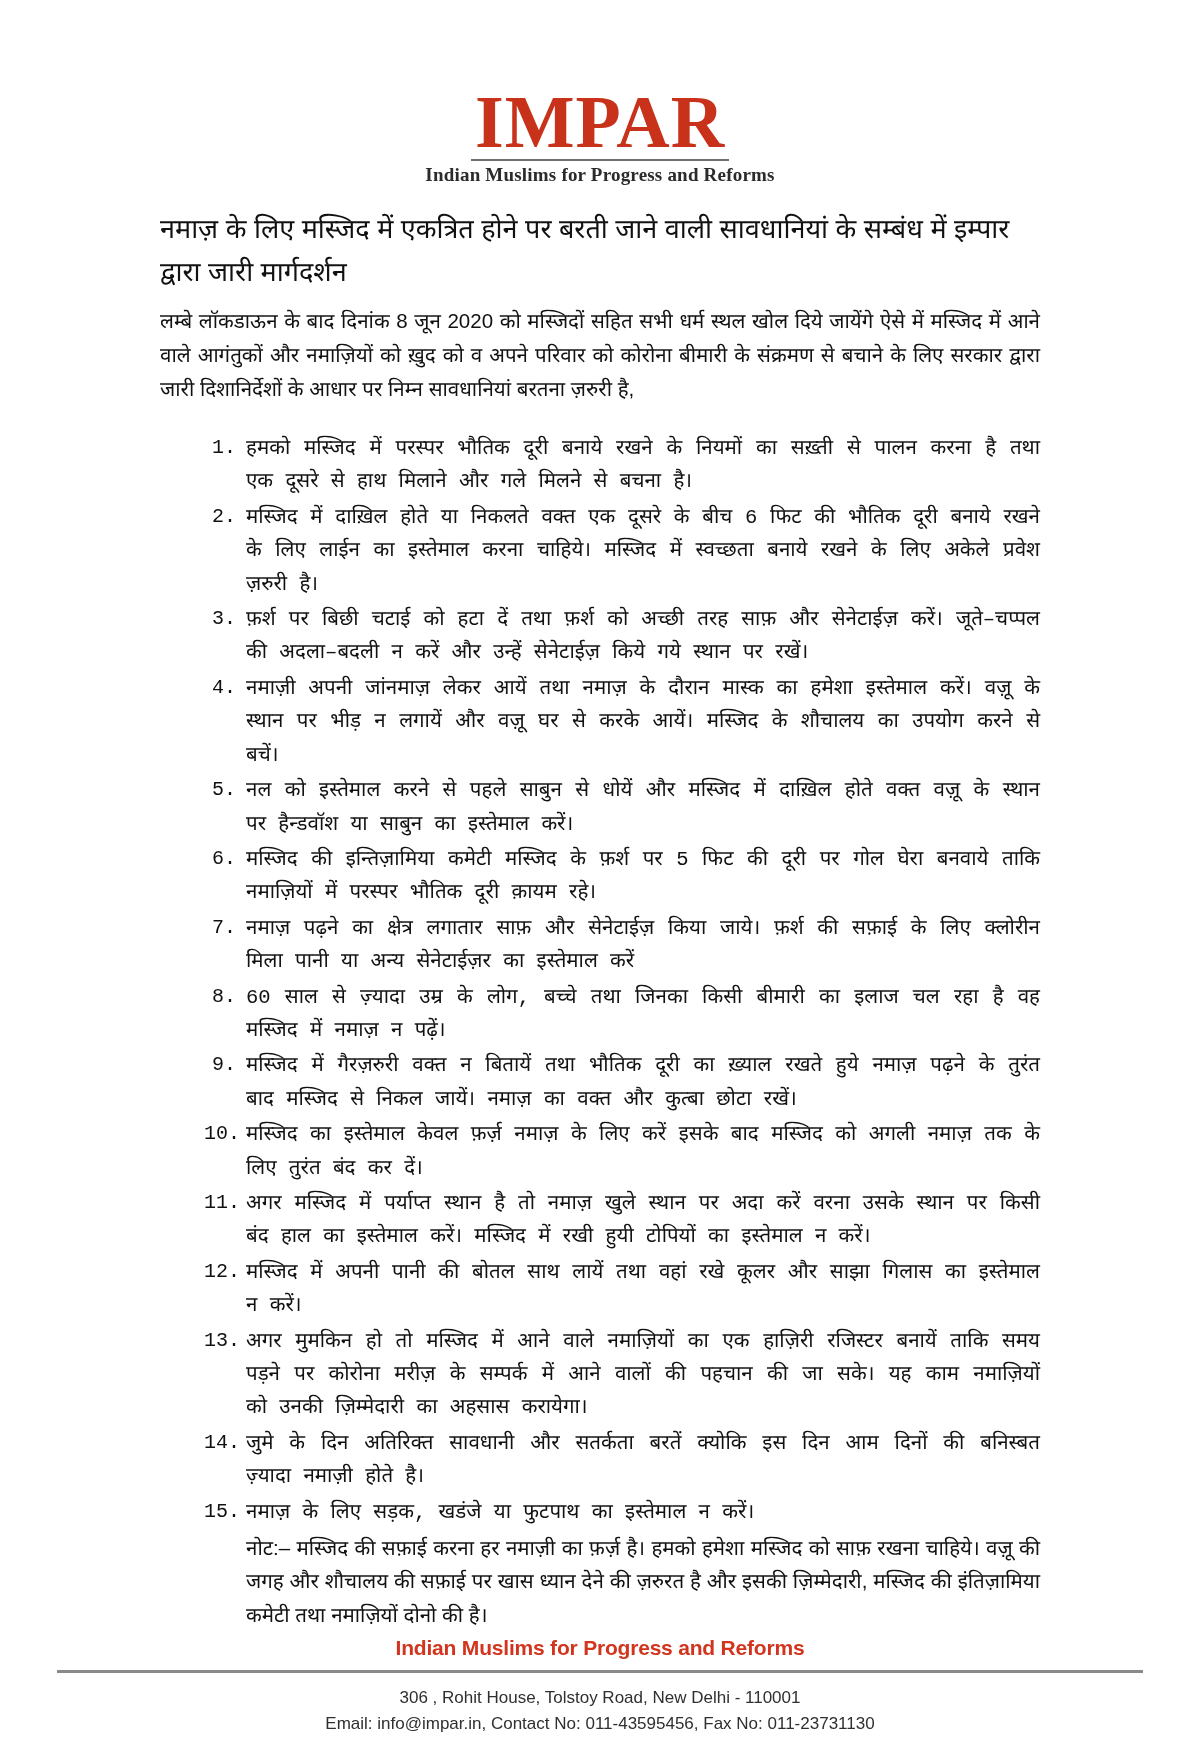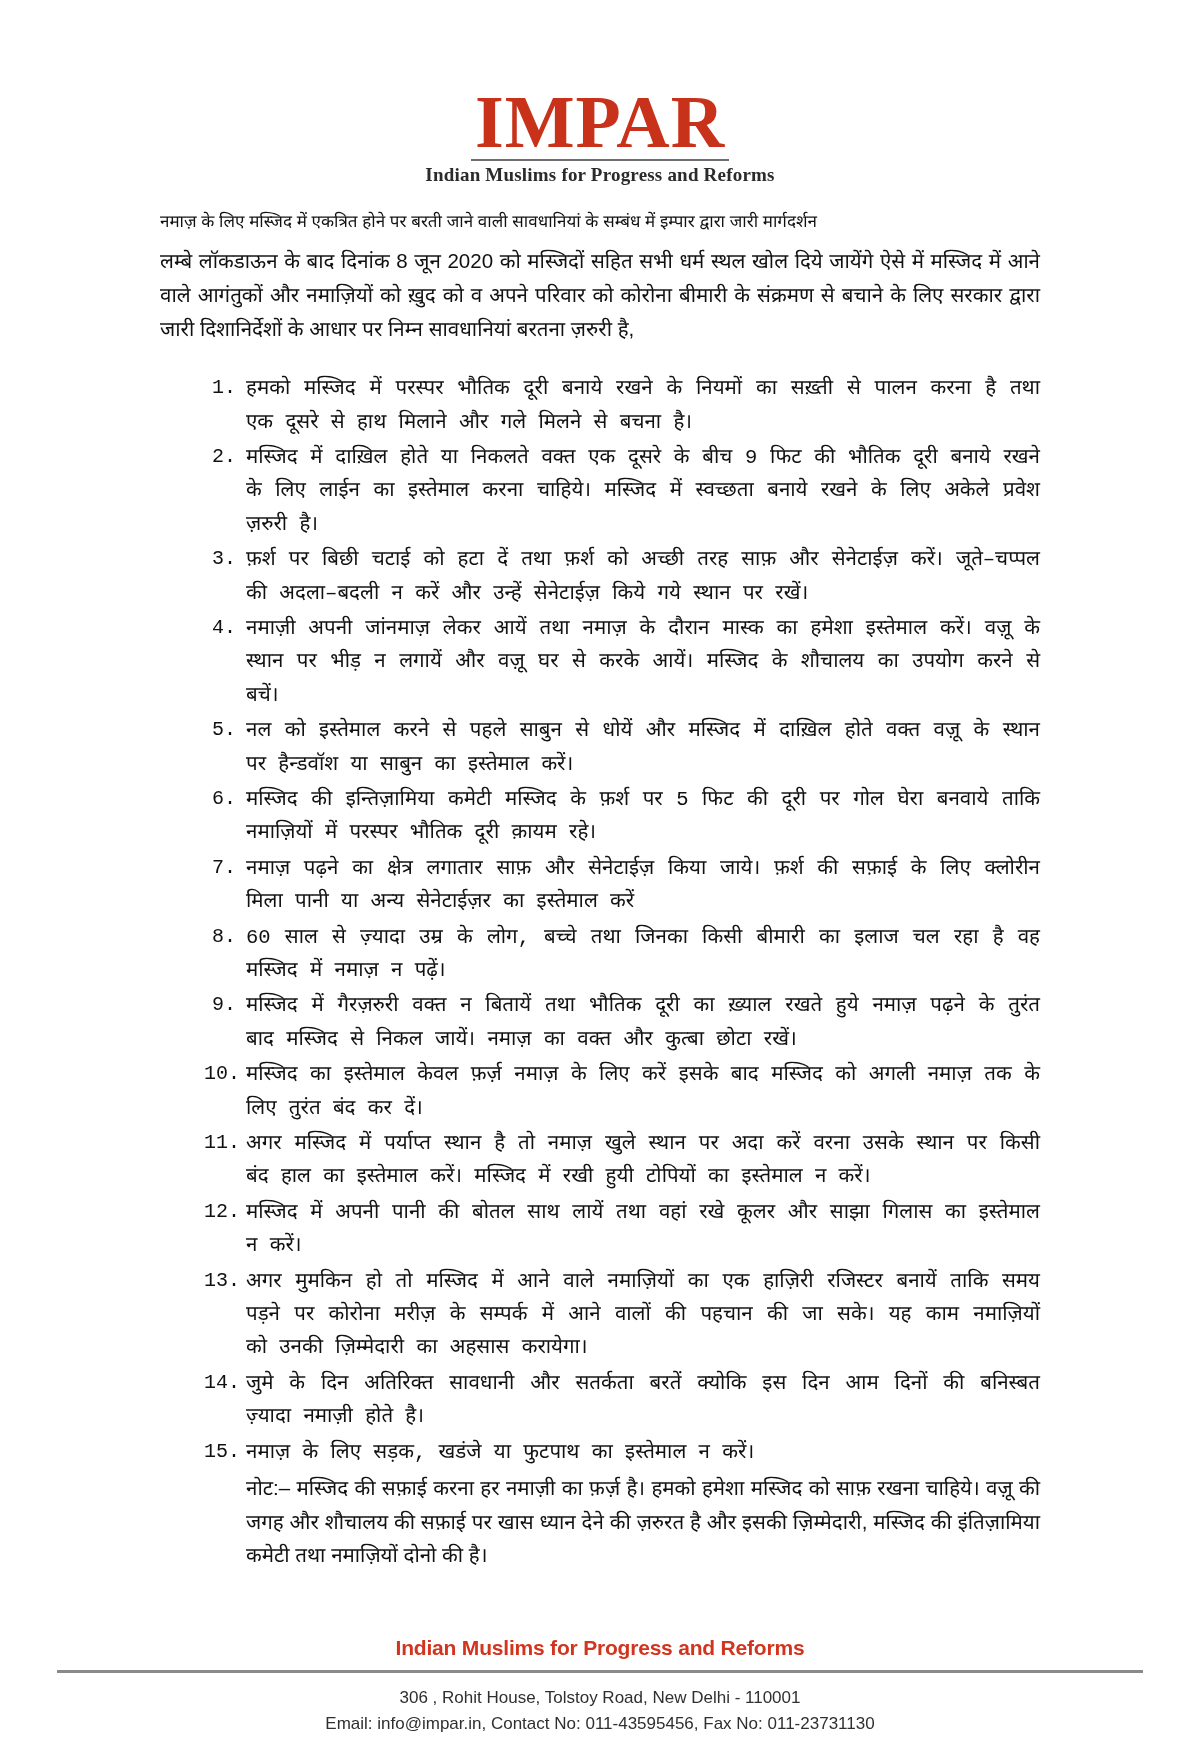--- a/index.html
+++ b/index.html
@@ -51,21 +51,21 @@
   }
 
   
   .content {
     margin: 0 auto;
     width: 880px;
     padding-top: 22px;
   }
   .doc-title {
     font-family: "Liberation Sans", sans-serif;
-    font-size: 17px;
+    font-size: 27px;
     line-height: 1.62;
     color: #111111;
     text-align: left;
   }
   .intro {
     font-family: "Liberation Sans", sans-serif;
     font-size: 20.5px;
     line-height: 1.66;
     color: #111111;
     text-align: justify;
@@ -149,21 +149,21 @@
   </div>
 
   <div class="content">
 
     <div class="doc-title">नमाज़ के लिए मस्जिद में एकत्रित होने पर बरती जाने वाली सावधानियां के सम्बंध में इम्पार द्वारा जारी मार्गदर्शन</div>
 
     <div class="intro">लम्बे लॉकडाऊन के बाद दिनांक 8 जून 2020 को मस्जिदों सहित सभी धर्म स्थल खोल दिये जायेंगे ऐसे में मस्जिद में आने वाले आगंतुकों और नमाज़ियों को ख़ुद को व अपने परिवार को कोरोना बीमारी के संक्रमण से बचाने के लिए सरकार द्वारा जारी दिशानिर्देशों के आधार पर निम्न सावधानियां बरतना ज़रुरी है,</div>
 
     <ol class="guidelines">
       <li>हमको मस्जिद में परस्पर भौतिक दूरी बनाये रखने के नियमों का सख़्ती से पालन करना है तथा एक दूसरे से हाथ मिलाने और गले मिलने से बचना है।</li>
-      <li>मस्जिद में दाख़िल होते या निकलते वक्त एक दूसरे के बीच 9 फिट की भौतिक दूरी बनाये रखने के लिए लाईन का इस्तेमाल करना चाहिये। मस्जिद में स्वच्छता बनाये रखने के लिए अकेले प्रवेश ज़रुरी है।</li>
+      <li>मस्जिद में दाख़िल होते या निकलते वक्त एक दूसरे के बीच 6 फिट की भौतिक दूरी बनाये रखने के लिए लाईन का इस्तेमाल करना चाहिये। मस्जिद में स्वच्छता बनाये रखने के लिए अकेले प्रवेश ज़रुरी है।</li>
       <li>फ़र्श पर बिछी चटाई को हटा दें तथा फ़र्श को अच्छी तरह साफ़ और सेनेटाईज़ करें। जूते–चप्पल की अदला–बदली न करें और उन्हें सेनेटाईज़ किये गये स्थान पर रखें।</li>
       <li>नमाज़ी अपनी जांनमाज़ लेकर आयें तथा नमाज़ के दौरान मास्क का हमेशा इस्तेमाल करें। वज़ू के स्थान पर भीड़ न लगायें और वज़ू घर से करके आयें। मस्जिद के शौचालय का उपयोग करने से बचें।</li>
       <li>नल को इस्तेमाल करने से पहले साबुन से धोयें और मस्जिद में दाख़िल होते वक्त वज़ू के स्थान पर हैन्डवॉश या साबुन का इस्तेमाल करें।</li>
       <li>मस्जिद की इन्तिज़ामिया कमेटी मस्जिद के फ़र्श पर 5 फिट की दूरी पर गोल घेरा बनवाये ताकि नमाज़ियों में परस्पर भौतिक दूरी क़ायम रहे।</li>
       <li>नमाज़ पढ़ने का क्षेत्र लगातार साफ़ और सेनेटाईज़ किया जाये। फ़र्श की सफ़ाई के लिए क्लोरीन मिला पानी या अन्य सेनेटाईज़र का इस्तेमाल करें</li>
       <li>60 साल से ज़्यादा उम्र के लोग, बच्चे तथा जिनका किसी बीमारी का इलाज चल रहा है वह मस्जिद में नमाज़ न पढ़ें।</li>
       <li>मस्जिद में गैरज़रुरी वक्त न बितायें तथा भौतिक दूरी का ख़्याल रखते हुये नमाज़ पढ़ने के तुरंत बाद मस्जिद से निकल जायें। नमाज़ का वक्त और कुत्बा छोटा रखें।</li>
       <li>मस्जिद का इस्तेमाल केवल फ़र्ज़ नमाज़ के लिए करें इसके बाद मस्जिद को अगली नमाज़ तक के लिए तुरंत बंद कर दें।</li>
       <li>अगर मस्जिद में पर्याप्त स्थान है तो नमाज़ खुले स्थान पर अदा करें वरना उसके स्थान पर किसी बंद हाल का इस्तेमाल करें। मस्जिद में रखी हुयी टोपियों का इस्तेमाल न करें।</li>
       <li>मस्जिद में अपनी पानी की बोतल साथ लायें तथा वहां रखे कूलर और साझा गिलास का इस्तेमाल न करें।</li>

